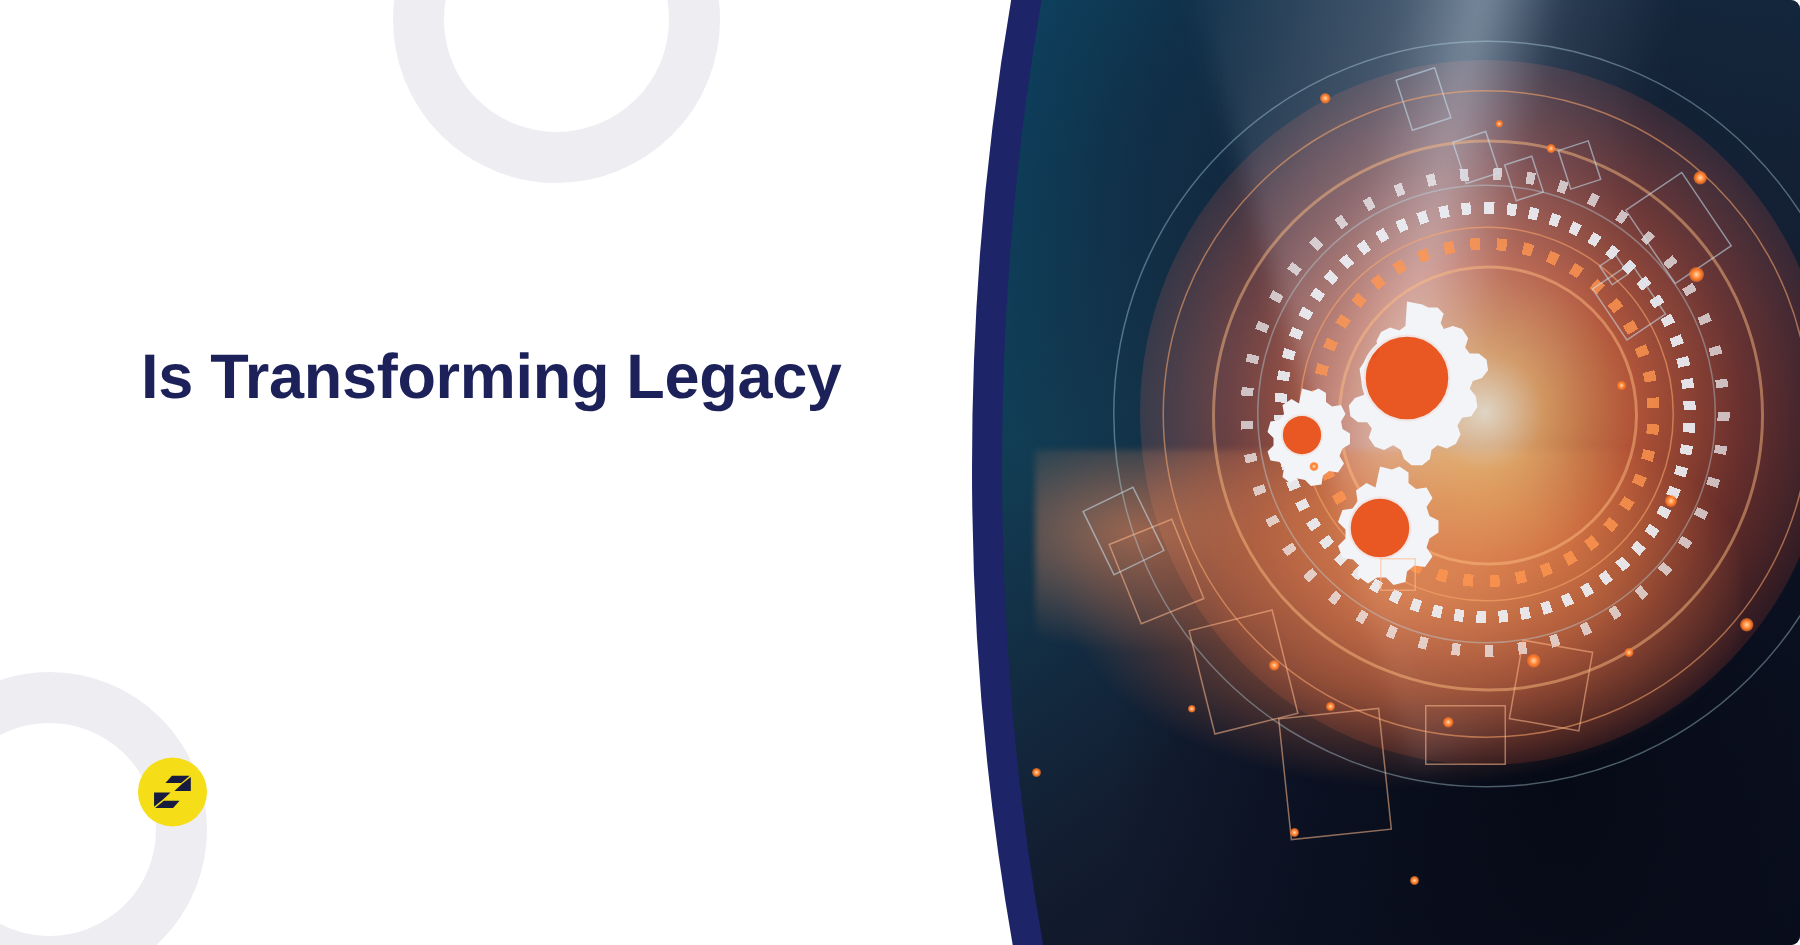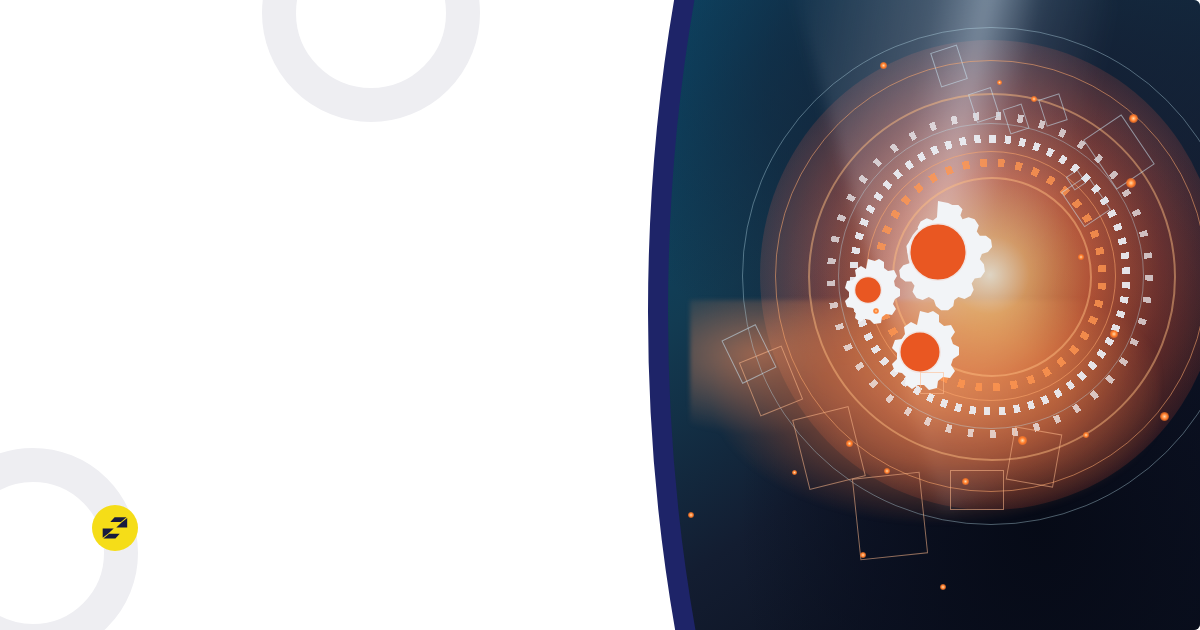--- a/index.html
+++ b/index.html
@@ -299,20 +299,21 @@
       <clipPath id="frameClip">
         <rect x="0" y="0" width="1200" height="630" rx="6" ry="6"></rect>
       </clipPath>
     </defs>
     <g clip-path="url(#frameClip)">
       <ellipse cx="1398" cy="312" rx="740" ry="1180" fill="none" stroke="#1E2468" stroke-width="20"></ellipse>
     </g>
   </svg>
 
   <h1 id="headline">
+    <span class="hl-line">Is Transforming Legacy</span>
   </h1>
 
   <div id="logo">
     <svg width="30" height="26" viewBox="0 0 30 26">
       <g fill="#171B3F">
         <path d="M14.6 2.2 L26.5 2.2 L20.8 7.0 L10.3 7.0 Z"></path>
         <path d="M27.2 3.0 L27.2 12.4 L16.3 12.4 L21.6 7.4 Z"></path>
         <path d="M15.4 23.6 L3.4 23.6 L9.2 18.8 L19.7 18.8 Z"></path>
         <path d="M2.7 22.8 L2.7 13.4 L13.7 13.4 L8.3 18.4 Z"></path>
       </g>

